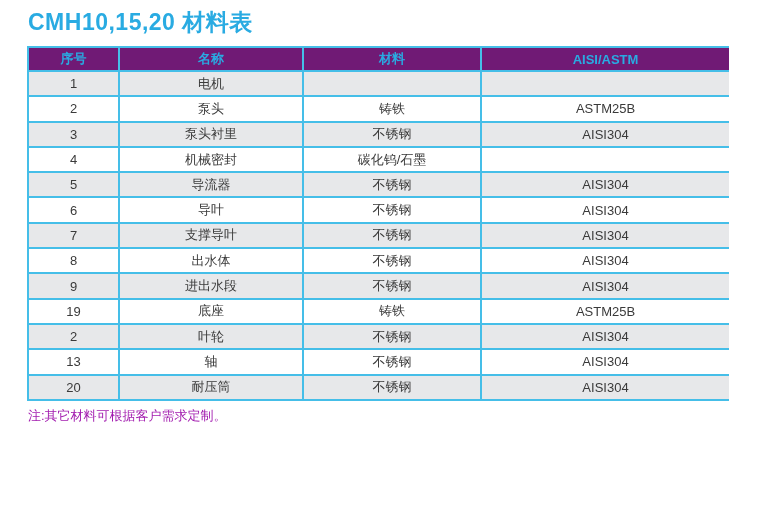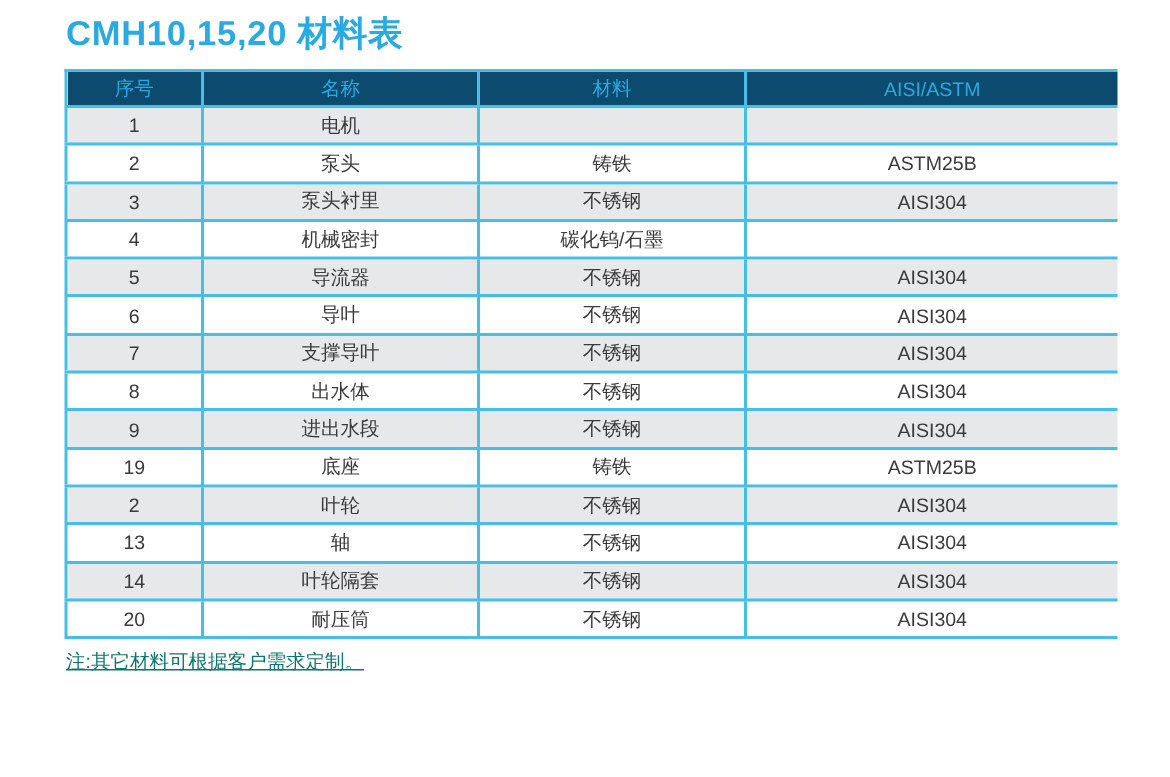--- a/index.html
+++ b/index.html
@@ -6,21 +6,21 @@
     --accent:#29ABE2;
     --line:#45BEE8;
     --row-alt:#E7E8EA;
     --body-text:#3A3A3A;
   }
   html,body{margin:0;padding:0;background:#ffffff;}
   body{
     width:780px;height:518px;overflow:hidden;
     font-family:"Liberation Sans","DejaVu Sans",sans-serif;
   }
-  .page{padding:7px 0 0 43px;}
+  .page{padding:7px 0 0 27px;}
   .title{
     margin:0 0 8px 1px;
     font-size:23px;
     font-weight:bold;
     letter-spacing:0.5px;
     color:var(--accent);
   }
   table.materials{
     border-collapse:collapse;
     table-layout:fixed;
@@ -37,40 +37,39 @@
   table.materials td{
     padding:0 4px;
     text-align:center;
     vertical-align:middle;
     font-size:13px;
     overflow:hidden;
     white-space:nowrap;
   }
   table.materials th{
     height:22px;
-    font-weight:normal;
+    font-weight:bold;
     color:var(--accent);
-    background:#0c4a6e;
+    background:#701a75;
   }
   table.materials td{
     height:23.3px;
     color:var(--body-text);
   }
   table.materials th:not(:first-child),
   table.materials td:not(:first-child){
     border-left:2px solid var(--line);
   }
   table.materials thead tr{border-bottom:2px solid var(--line);}
   table.materials tbody tr{border-bottom:2px solid var(--line);}
   table.materials tbody tr:nth-child(odd){background:var(--row-alt);}
   .note{
     margin:6px 0 0 1px;
     font-size:13px;
-    color:#0f766e;
-    text-decoration:underline;
+    color:#a21caf;
   }
 </style>
 </head>
 <body>
 
 <div class="page">
   <h1 class="title">CMH10,15,20 材料表</h1>
 
   <table class="materials">
     <colgroup>
@@ -154,26 +153,20 @@
           <td>不锈钢</td>
           <td>AISI304</td>
         </tr>
         <tr>
           <td>13</td>
           <td>轴</td>
           <td>不锈钢</td>
           <td>AISI304</td>
         </tr>
         <tr>
-          <td>14</td>
-          <td>叶轮隔套</td>
-          <td>不锈钢</td>
-          <td>AISI304</td>
-        </tr>
-        <tr>
           <td>20</td>
           <td>耐压筒</td>
           <td>不锈钢</td>
           <td>AISI304</td>
         </tr>
       </tbody>
   </table>
 
   <p class="note">注:其它材料可根据客户需求定制。</p>
 </div>

